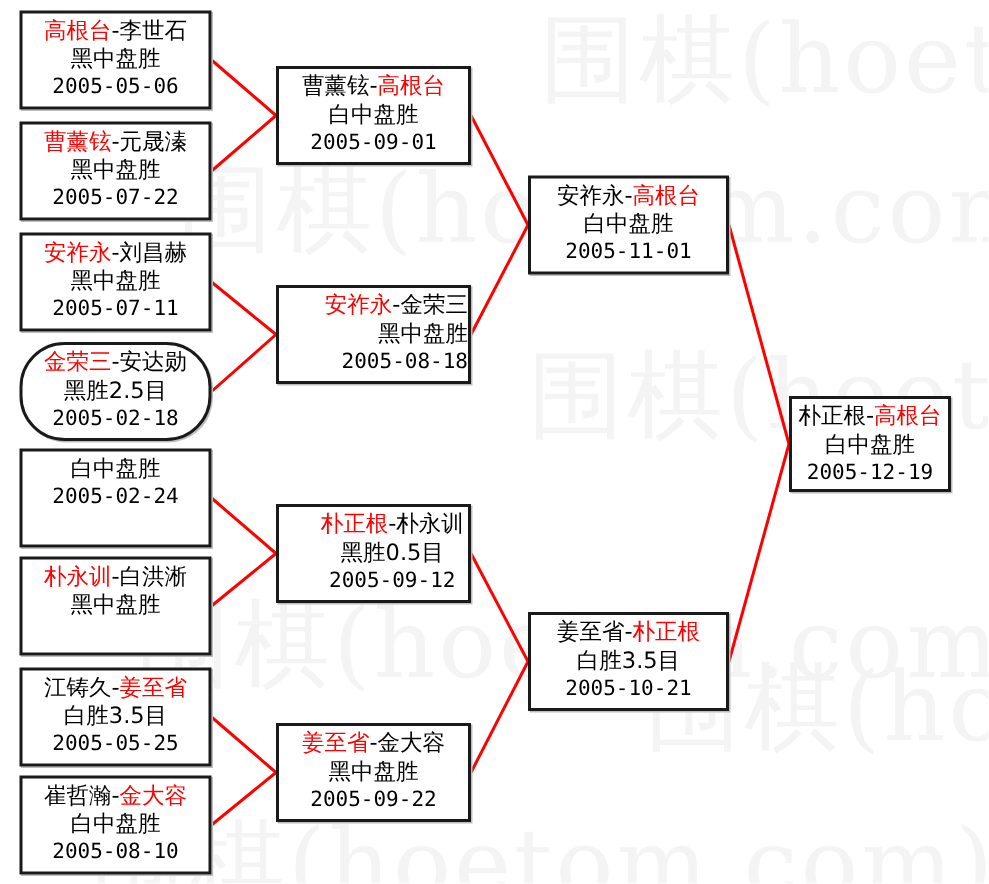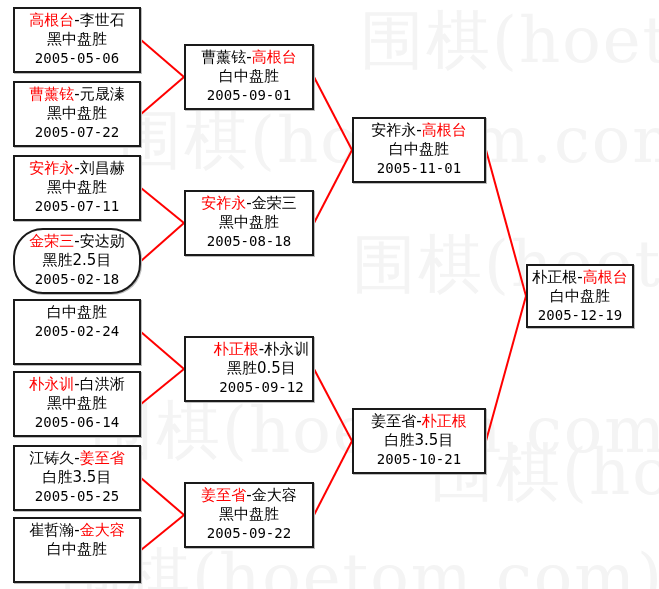--- a/index.html
+++ b/index.html
@@ -89,21 +89,21 @@
   .r1.m2 { top: 155px; }
   .r1.m3 { top: 228px; border-radius: 30px; }
   .r1.m4 { top: 299px; }
   .r1.m5 { top: 371px; }
   .r1.m6 { top: 445px; }
   .r1.m7 { top: 517px; }
 
   
   .r2 { left: 184px; width: 130px; height: 66px; }
   .r2.m0 { top: 44px; }
-  .r2.m1 { top: 190px; }
+  .r2.m1 { top: 190px; text-align: right; }
   .r2.m2 { top: 336px; padding-left: 25px; }
   .r2.m3 { top: 482px; text-align: center; }
 
   
   .r3 { left: 352px; width: 134px; height: 66px; }
   .r3.m0 { top: 117px; }
   .r3.m1 { top: 408px; }
 
   
   .r4 { left: 526px; width: 108px; height: 64px; top: 264px; }
@@ -183,36 +183,36 @@
   <div class="match r1 m4">
     <div class="result">白中盘胜</div>
     <div class="date">2005-02-24</div>
   </div>
 
   <div class="match r1 m5">
     <div class="players">
       <span class="w">朴永训</span><span class="sep">-</span><span>白洪淅</span>
     </div>
     <div class="result">黑中盘胜</div>
-    <div class="date">2005-06-14</div>
   </div>
 
   <div class="match r1 m6">
     <div class="players">
       <span>江铸久</span><span class="sep">-</span><span class="w">姜至省</span>
     </div>
     <div class="result">白胜3.5目</div>
     <div class="date">2005-05-25</div>
   </div>
 
   <div class="match r1 m7">
     <div class="players">
       <span>崔哲瀚</span><span class="sep">-</span><span class="w">金大容</span>
     </div>
     <div class="result">白中盘胜</div>
+    <div class="date">2005-08-10</div>
   </div>
 
   <div class="match r2 m0">
     <div class="players">
       <span>曹薰铉</span><span class="sep">-</span><span class="w">高根台</span>
     </div>
     <div class="result">白中盘胜</div>
     <div class="date">2005-09-01</div>
   </div>
 

